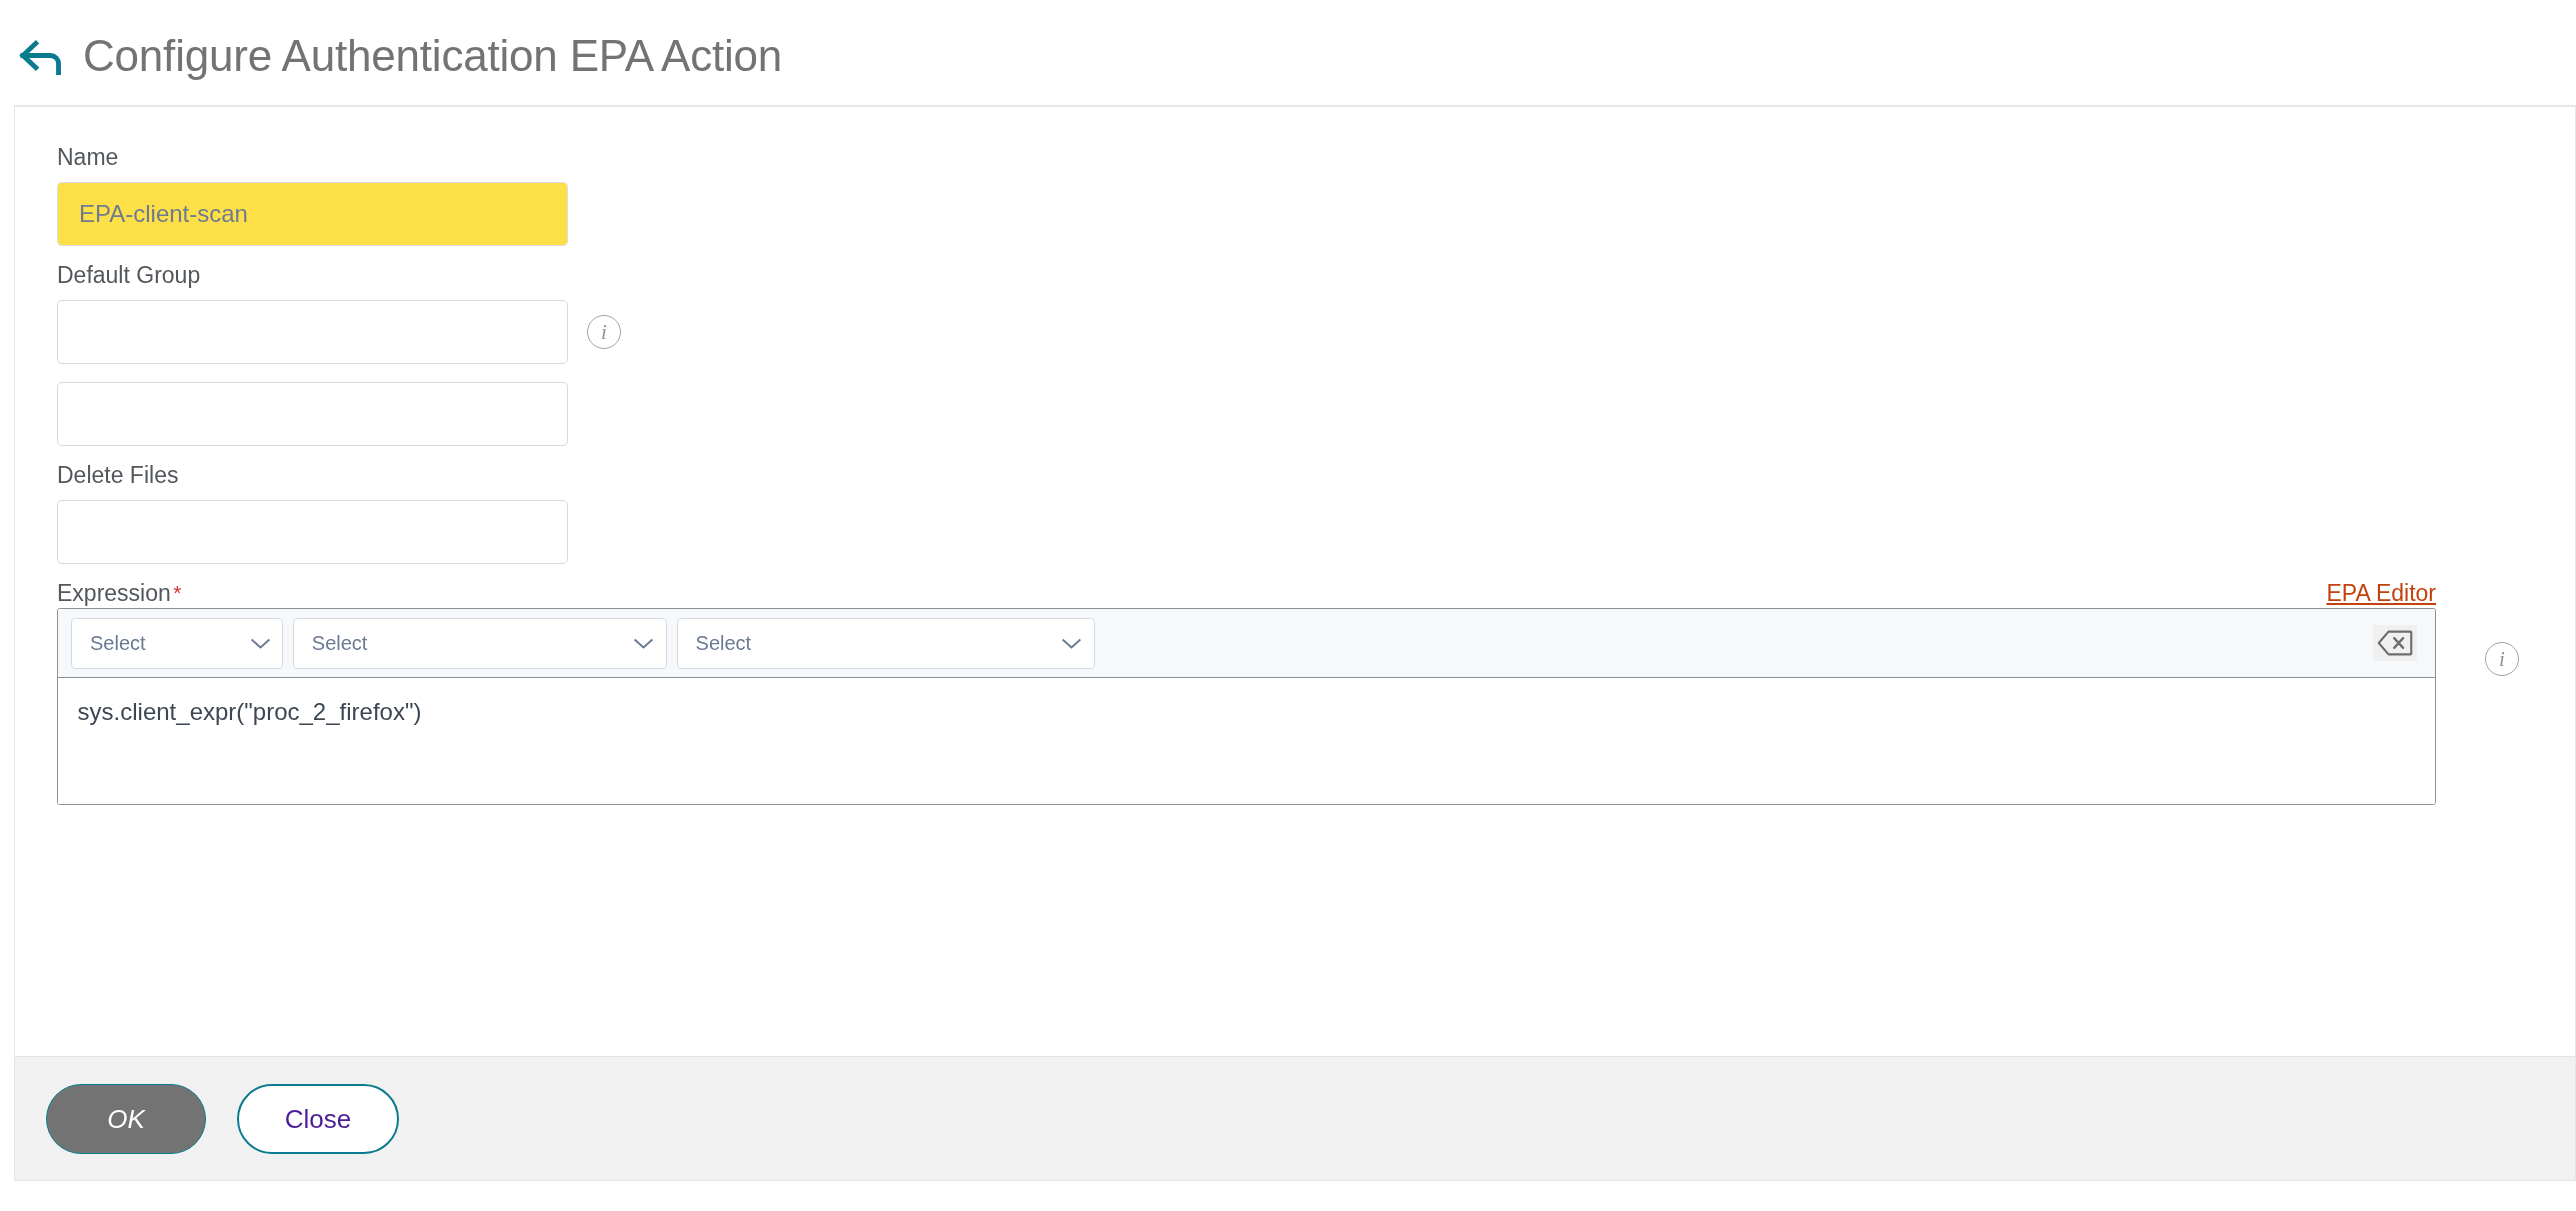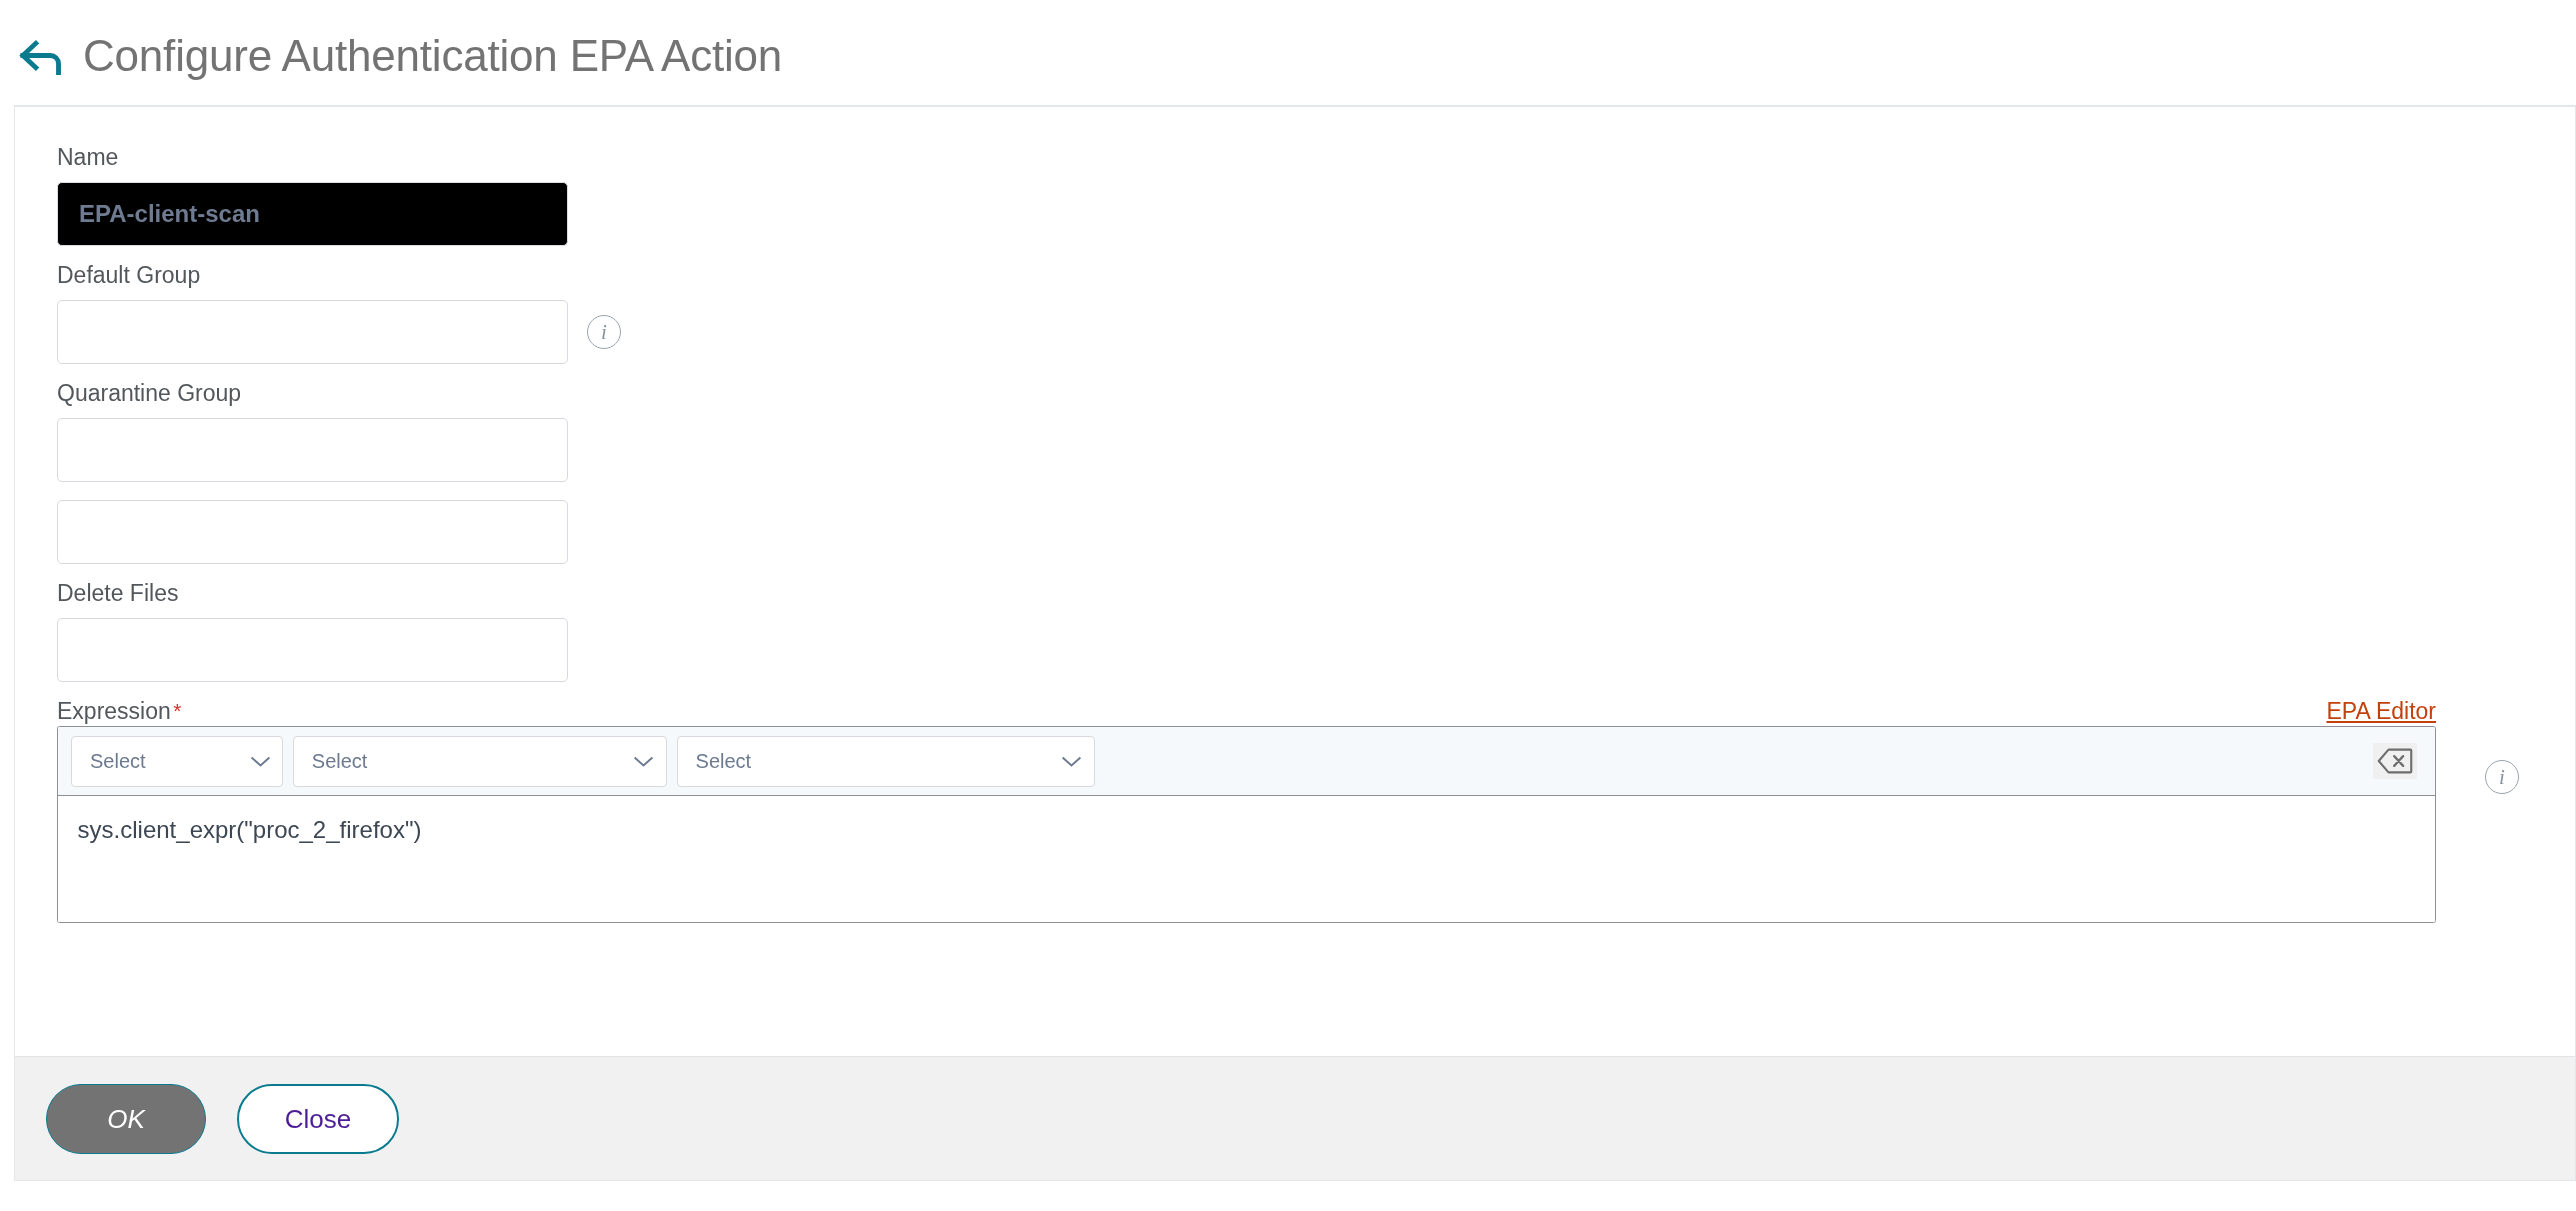--- a/index.html
+++ b/index.html
@@ -86,24 +86,23 @@
     border-radius: 4.9px;
     background: #ffffff;
     font-family: "Liberation Sans", sans-serif;
     font-size: 24px;
     color: #5d6b82;
     padding: 0 21px;
     outline: none;
   }
   .text-input::placeholder { color: #9aa3ae; }
   .text-input.disabled {
-    background: #000000;
+    background: #fde047;
     color: #6e7b91;
     border-color: #dadde1;
-    font-weight: bold;
   }
 
   
   .info-icon {
     width: 34px; height: 34px;
     flex: 0 0 34px;
     border-radius: 50%;
     border: 1.6px solid #9aa3ae;
     display: inline-flex;
     align-items: center;
@@ -274,26 +273,20 @@
     </div>
 
     <div class="field">
       <label class="field-label">Default Group</label>
       <div class="input-row">
         <input class="text-input" type="text" value="" style="">
         <span class="info-icon">i</span>
       </div>
     </div>
 
-    <div class="field">
-      <label class="field-label">Quarantine Group</label>
-      <div class="input-row">
-        <input class="text-input" type="text" value="" style="">
-      </div>
-    </div>
 
     <div class="field">
       <div class="input-row">
         <input class="text-input" type="text" value="" style="">
       </div>
     </div>
 
     <div class="field">
       <label class="field-label">Delete Files</label>
       <div class="input-row">

